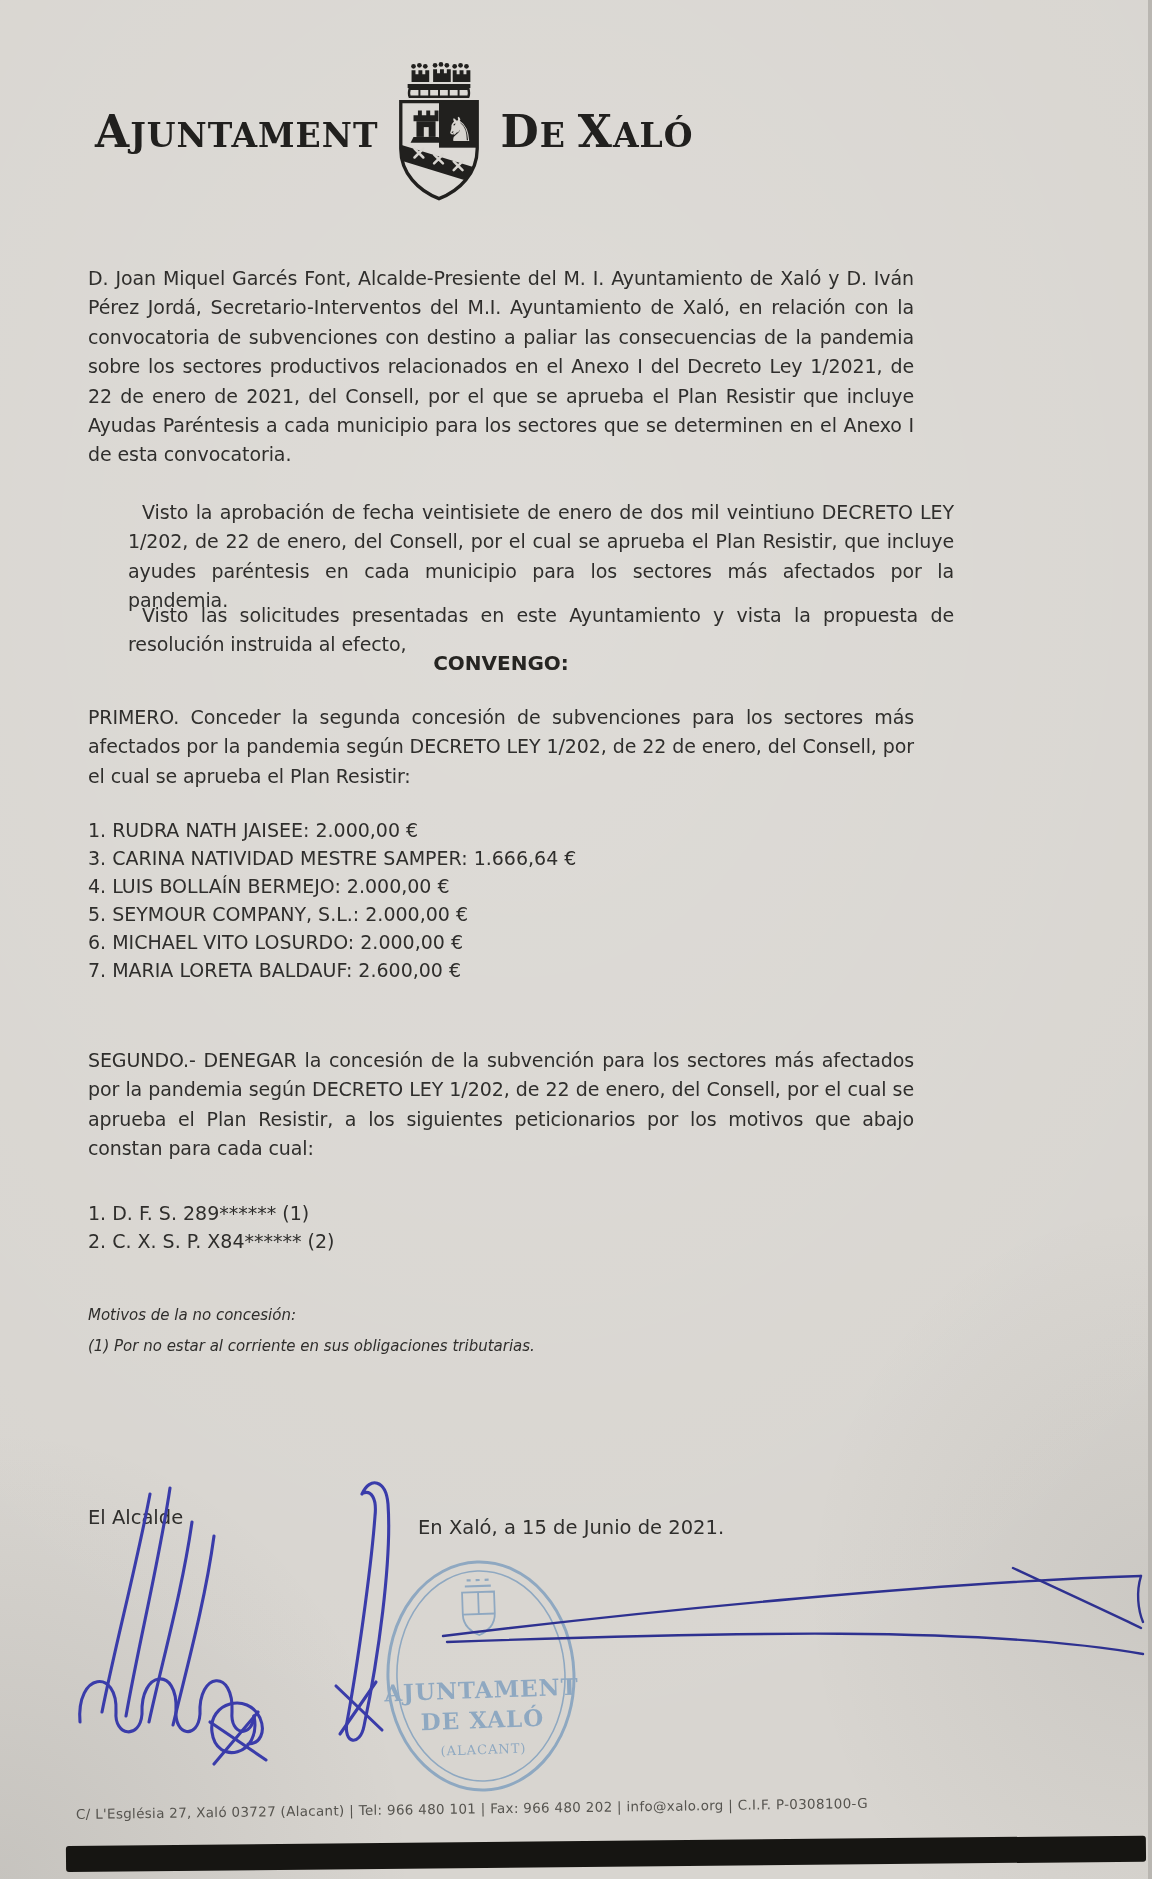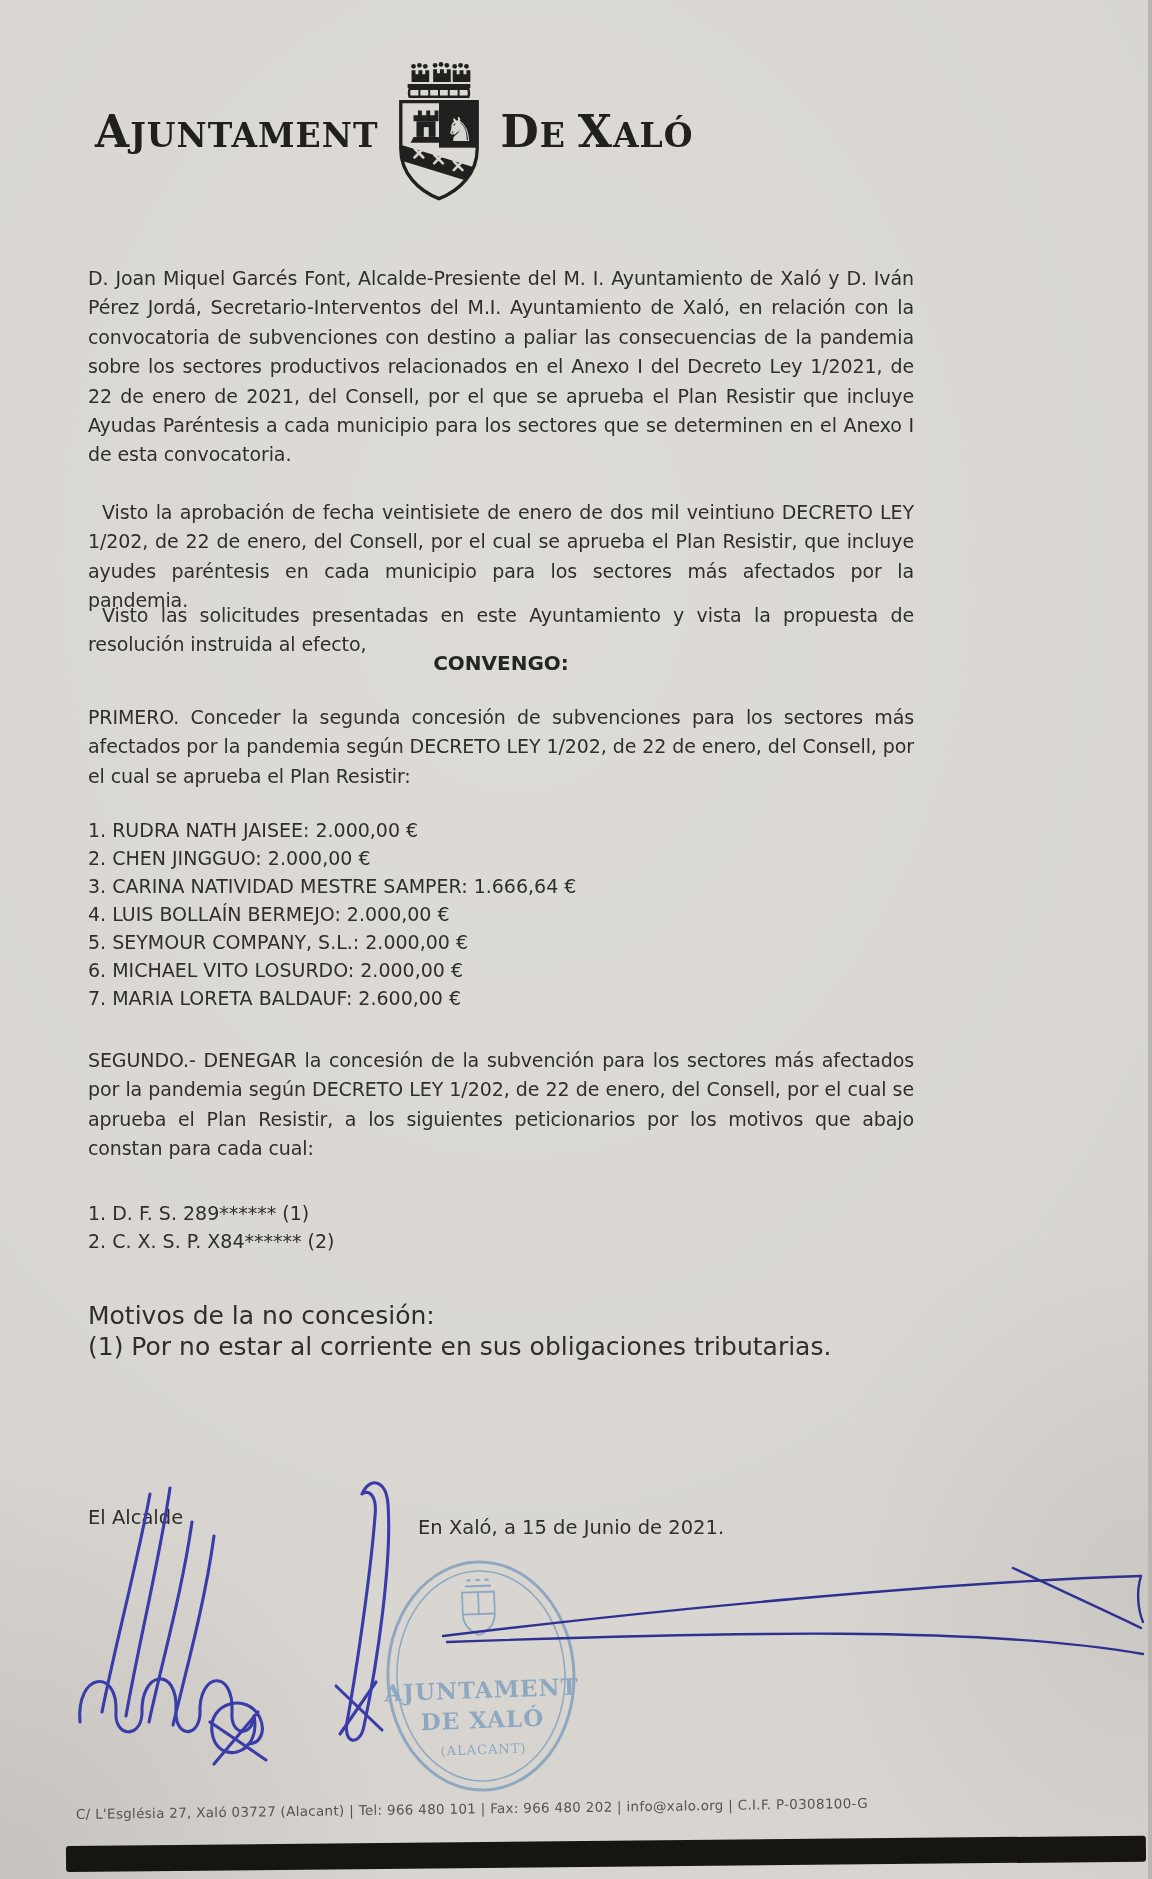--- a/index.html
+++ b/index.html
@@ -12,24 +12,24 @@
       radial-gradient(50% 35% at 100% 85%, rgba(40,40,35,0.07) 0%, rgba(0,0,0,0) 60%),
       #d8d5d0;
     font-family:"DejaVu Sans", sans-serif;
     color:#2e2d2b;
   }
   .textcol{position:absolute;left:88px;width:826px;}
   .para{
     font-size:19px;line-height:29.4px;text-align:justify;
     letter-spacing:-0.1px;color:#2f2e2c;
   }
-  .indent{text-indent:14px;}
+  .indent{text-indent:14px;margin-left:40px;}
   .heading{font-weight:bold;font-size:20px;text-align:center;color:#262522;}
   .listline{font-size:19px;line-height:28px;color:#2f2e2c;white-space:nowrap;}
-  .motline{font-size:25px;line-height:31px;color:#2f2e2c;white-space:nowrap;}
+  .motline{font-size:15px;line-height:31px;color:#2f2e2c;white-space:nowrap;font-style:italic;}
   .closing{position:absolute;font-size:19.5px;color:#2f2e2c;white-space:nowrap;}
   
   .logo{
     position:absolute;left:95px;top:62px;height:140px;
     display:flex;align-items:center;gap:12px;
     font-family:"DejaVu Serif", serif;font-weight:bold;color:#21201e;
   }
   .logoword{display:inline-block;font-size:33px;letter-spacing:1px;line-height:1;}
   .logoword::first-letter{font-size:44px;}
   .arms{flex:0 0 auto;}
@@ -109,21 +109,20 @@
   <div class="textcol para indent" style="top:498px;">Visto la aprobación de fecha veintisiete de enero de dos mil veintiuno DECRETO LEY 1/202, de 22 de enero, del Consell, por el cual se aprueba el Plan Resistir, que incluye ayudes paréntesis en cada municipio para los sectores más afectados por la pandemia.</div>
 
   <div class="textcol heading" style="top:651px;">CONVENGO:</div>
 
   <div class="textcol para indent" style="top:601px;">Visto las solicitudes presentadas en este Ayuntamiento y vista la propuesta de resolución instruida al efecto,</div>
 
   <div class="textcol para" style="top:703px;">PRIMERO. Conceder la segunda concesión de subvenciones para los sectores más afectados por la pandemia según DECRETO LEY 1/202, de 22 de enero, del Consell, por el cual se aprueba el Plan Resistir:</div>
 
   <div class="textcol" style="top:816px;">
     <div class="listline">1. RUDRA NATH JAISEE: 2.000,00 €</div>
-    <div class="listline">2. CHEN JINGGUO: 2.000,00 €</div>
     <div class="listline">3. CARINA NATIVIDAD MESTRE SAMPER: 1.666,64 €</div>
     <div class="listline">4. LUIS BOLLAÍN BERMEJO: 2.000,00 €</div>
     <div class="listline">5. SEYMOUR COMPANY, S.L.: 2.000,00 €</div>
     <div class="listline">6. MICHAEL VITO LOSURDO: 2.000,00 €</div>
     <div class="listline">7. MARIA LORETA BALDAUF: 2.600,00 €</div>
   </div>
 
   <div class="textcol para" style="top:1046px;">SEGUNDO.- DENEGAR la concesión de la subvención para los sectores más afectados por la pandemia según DECRETO LEY 1/202, de 22 de enero, del Consell, por el cual se aprueba el Plan Resistir, a los siguientes peticionarios por los motivos que abajo constan para cada cual:</div>
 
   <div class="textcol" style="top:1188px;margin-top:11px;">

